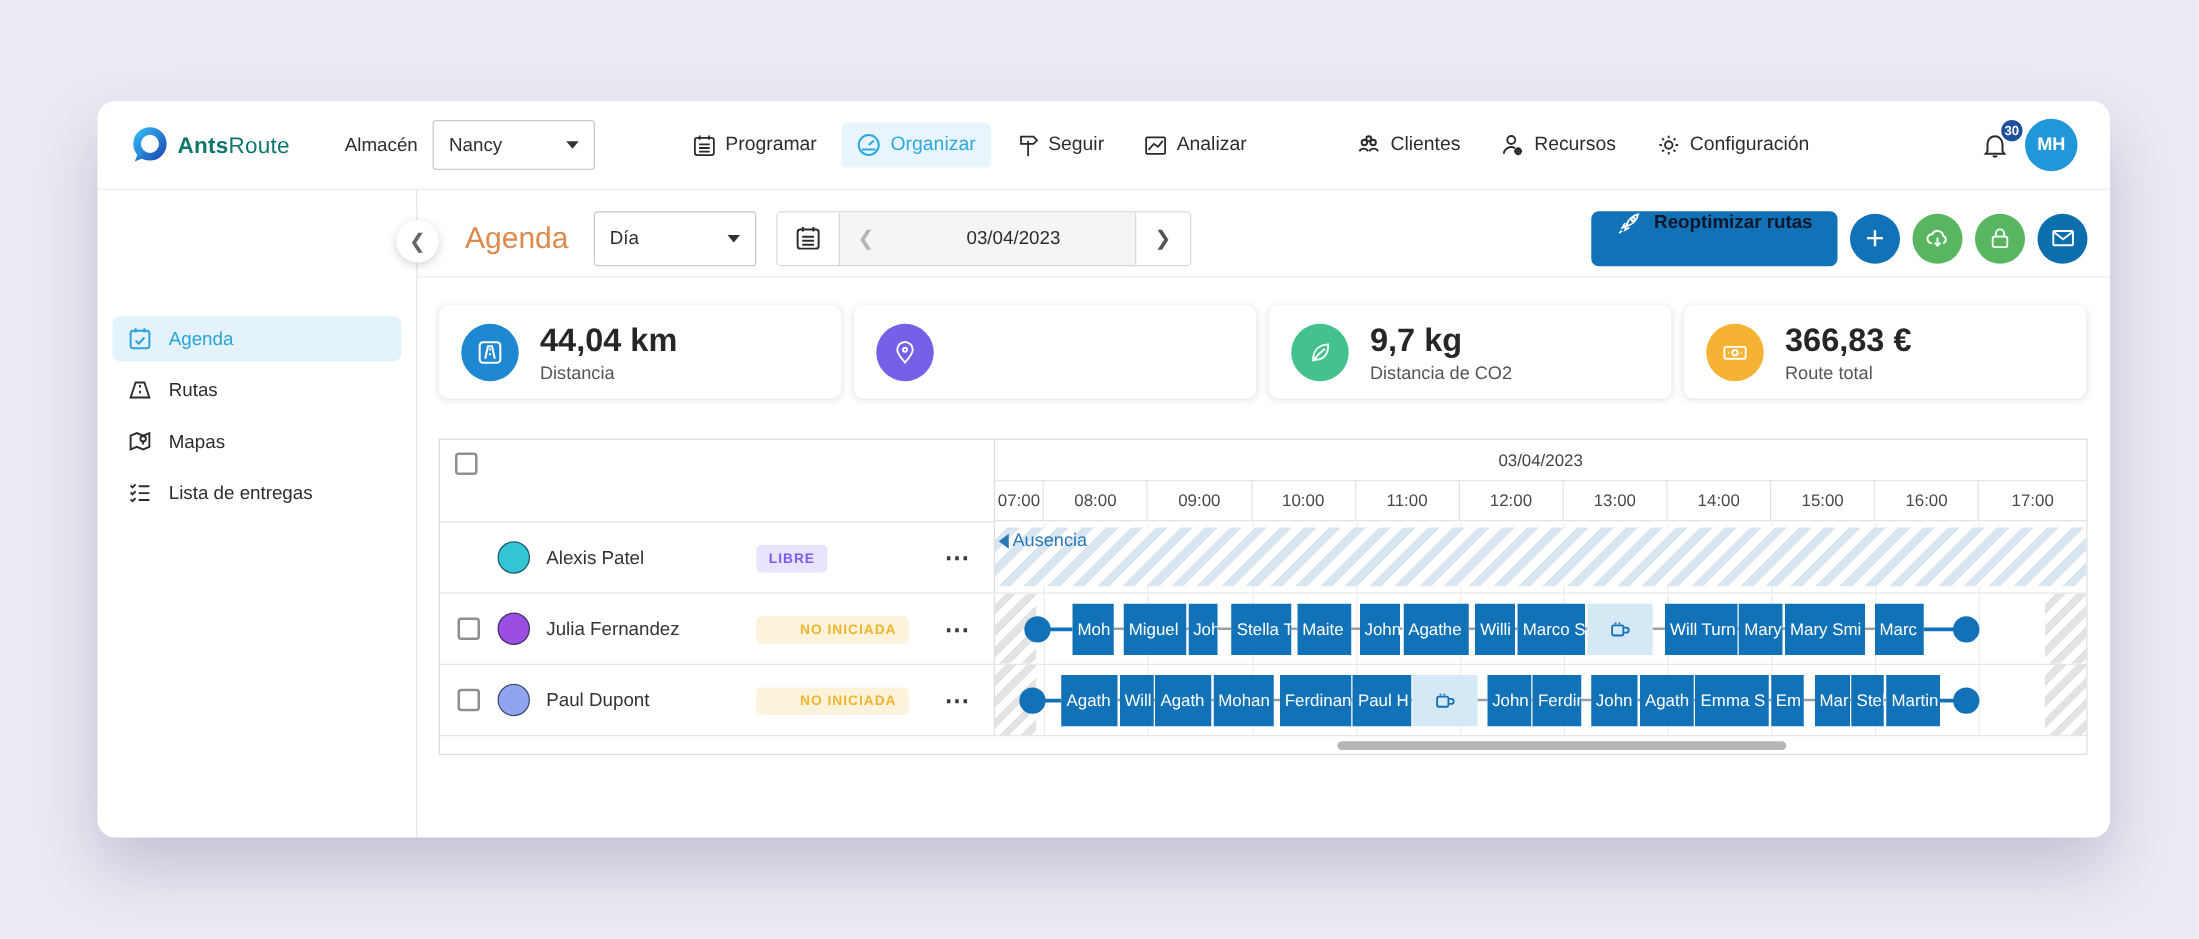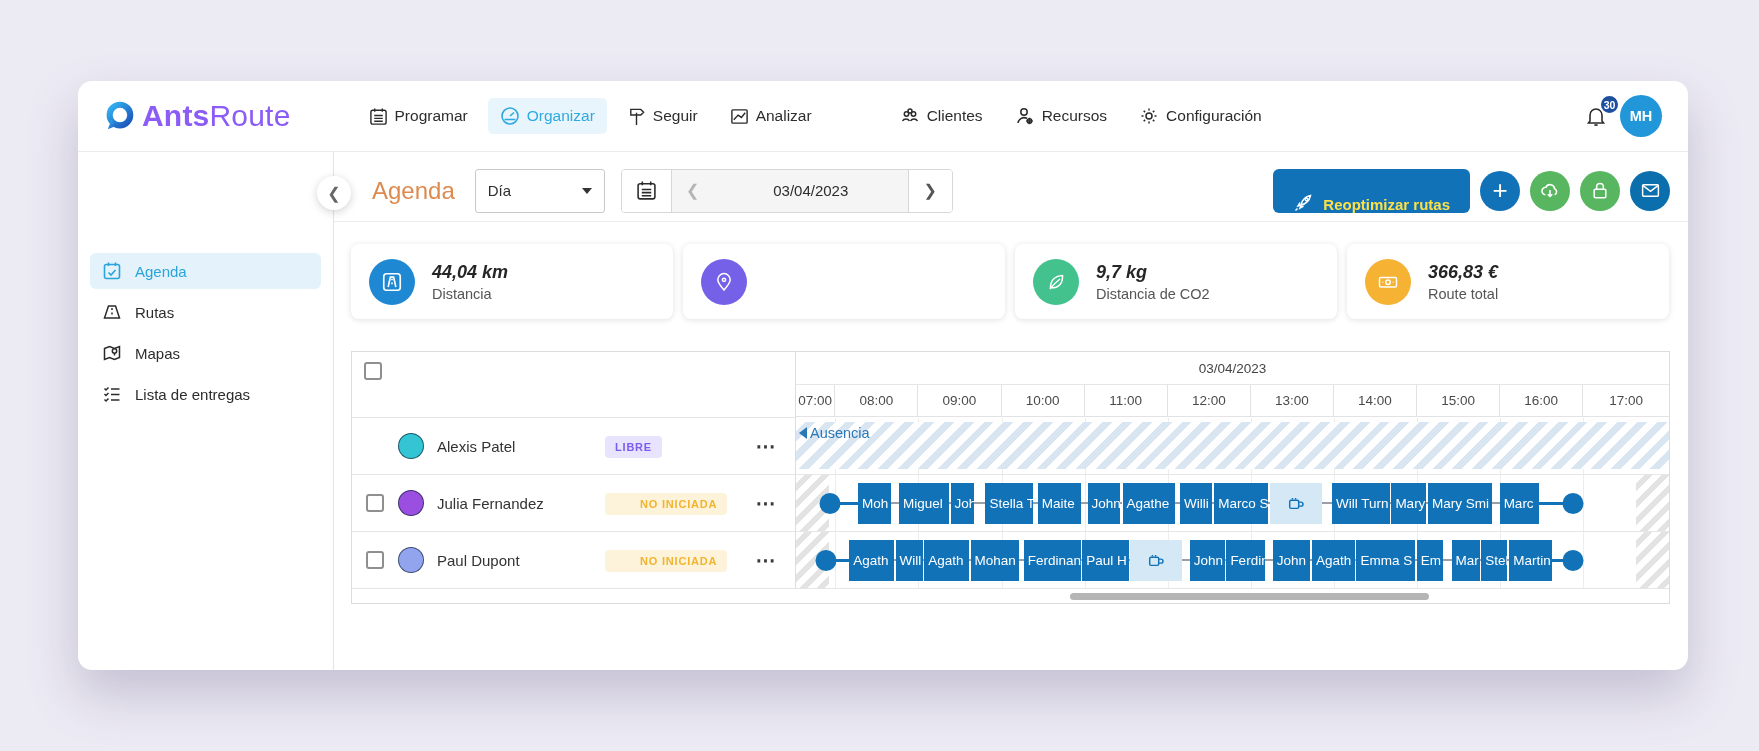--- a/index.html
+++ b/index.html
@@ -5,21 +5,21 @@
   * { margin:0; padding:0; box-sizing:border-box; }
   html,body { width:1759px; height:751px; overflow:hidden; }
   body { background:#eceaf3; font-family:"Liberation Sans", sans-serif; color:#2d2d2d; }
 
   .app-card { position:absolute; left:78px; top:81px; width:1610px; height:589px;
     background:#fff; border-radius:14px; box-shadow:0 24px 50px rgba(105,95,140,.30); overflow:hidden; }
 
   
   .topnav { height:71px; display:flex; align-items:center; padding:0 26px; border-bottom:1px solid #ececec; }
   .logo { display:flex; align-items:center; gap:8px; }
-  .logo-text { font-size:30px; letter-spacing:.2px; color:#8b5cf6; }
+  .logo-text { font-size:18px; letter-spacing:.2px; color:#0f766e; }
   .logo-text b { font-weight:700; }
   .wh-group { display:flex; align-items:center; gap:12px; margin-left:44px; }
   .wh-label { font-size:15px; color:#2d2d2d; }
   .select-box { display:flex; align-items:center; justify-content:space-between; border:1px solid #c9c9c9;
     border-radius:3px; height:40px; padding:0 12px; font-size:15px; background:#fff; cursor:pointer; }
   .wh-select { width:130px; }
   .caret { width:0; height:0; border-left:5px solid transparent; border-right:5px solid transparent; border-top:6px solid #333; }
   .nav-items { display:flex; align-items:center; gap:8px; margin-left:66px; }
   .nav-item { display:flex; align-items:center; gap:7px; font-size:15.5px; padding:8px 12px; border-radius:5px; cursor:pointer; white-space:nowrap; }
   .nav-item svg { flex:0 0 auto; }
@@ -46,33 +46,33 @@
     font-size:16px; color:#666; cursor:pointer; z-index:5; }
   .agenda-title { font-size:24px; color:#dd8a4e; margin:0 20px 0 20px; }
   .view-select { width:130px; height:44px; margin-right:16px; }
   .date-group { display:flex; align-items:stretch; height:44px; border:1px solid #d7d7d7; border-radius:4px; overflow:hidden; }
   .dg-cal { width:50px; display:flex; align-items:center; justify-content:center; background:#fff; border-right:1px solid #d7d7d7; cursor:pointer; }
   .dg-mid { width:236px; background:#f5f5f5; display:flex; align-items:center; cursor:default; }
   .dg-chev { width:42px; display:flex; align-items:center; justify-content:center; color:#b5b5b5; font-size:16px; cursor:pointer; }
   .dg-date { flex:1; text-align:center; font-size:15px; color:#2d2d2d; }
   .dg-next { width:44px; background:#fff; border-left:1px solid #d7d7d7; display:flex; align-items:center; justify-content:center; color:#555; font-size:16px; cursor:pointer; }
   .header-actions { margin-left:auto; display:flex; align-items:center; gap:10px; }
-  .reopt-btn { height:44px; background:#1272b8; color:#fde047; font-weight:700; font-size:15px; border:none; border-radius:6px;
-    padding:0 20px; display:flex; align-items:flex-end; gap:10px; cursor:pointer; }
+  .reopt-btn { height:44px; background:#1272b8; color:#0f172a; font-weight:700; font-size:15px; border:none; border-radius:6px;
+    padding:0 20px; display:flex; align-items:flex-start; gap:10px; cursor:pointer; }
   .circle-btn { width:40px; height:40px; border-radius:50%; border:none; display:flex; align-items:center; justify-content:center;
     cursor:pointer; color:#fff; }
   .cb-blue { background:#1272b8; } .cb-green { background:#57b65f; } .cb-navy { background:#0c6fad; }
   .plus-glyph { font-size:26px; font-weight:400; line-height:1; margin-top:-2px; }
 
   
   .stats-row { display:flex; gap:10px; margin:22px 0 0 17px; }
   .stat-card { width:322px; height:75px; background:#fff; border-radius:8px; box-shadow:0 1px 6px rgba(0,0,0,.12);
     display:flex; align-items:center; padding-left:18px; gap:17px; }
   .stat-icon { width:46px; height:46px; border-radius:50%; display:flex; align-items:center; justify-content:center; flex:0 0 auto; }
-  .stat-value { font-size:18px; font-weight:700; color:#262626;font-style:italic; }
+  .stat-value { font-size:26px; font-weight:700; color:#262626; }
   .stat-label { font-size:14.5px; color:#555; margin-top:3px; }
 
   
   .gantt { margin:32px 0 0 17px; width:1319px; border:1px solid #dcdcdc; background:#fff; }
   .g-header { display:flex; }
   .g-left { width:444px; flex:0 0 auto; border-right:1px solid #ddd; display:flex; align-items:center; }
   .g-left-header { height:66px; border-bottom:1px solid #e3e3e3; align-items:flex-start; }
   .g-left-header .cbx { margin:10px 0 0 12px; }
   .g-right-header { flex:1; min-width:0; }
   .date-row { height:33px; line-height:33px; text-align:center; font-size:13.5px; color:#444; border-bottom:1px solid #e6e6e6; }
@@ -129,20 +129,27 @@
                 <stop offset="1" stop-color="#1b50b8"></stop>
               </linearGradient>
             </defs>
           <circle cx="17" cy="15" r="11" fill="none" stroke="url(#lg)" stroke-width="6.5"></circle>
           <path d="M8 20 L4 30 L14 26 Z" fill="url(#lg)"></path>
         </svg>
       </span>
       <span class="logo-text"><b>Ants</b><span>Route</span></span>
     </div>
 
+    <div class="wh-group">
+      <span class="wh-label">Almacén</span>
+      <div class="select-box wh-select">
+        <span>Nancy</span>
+        <span class="caret"></span>
+      </div>
+    </div>
 
     <div class="nav-items">
       <div class="nav-item">
         <span>
           <svg width="19" height="19" viewBox="0 0 20 20" fill="none" stroke="#2b2b2b" stroke-width="1.5">
             <rect x="2" y="3.5" width="16" height="14.5" rx="2"></rect>
               <line x1="6" y1="1.5" x2="6" y2="5"></line>
               <line x1="14" y1="1.5" x2="14" y2="5"></line>
             <line x1="5.5" y1="9" x2="14.5" y2="9"></line>
               <line x1="5.5" y1="12" x2="14.5" y2="12"></line>

